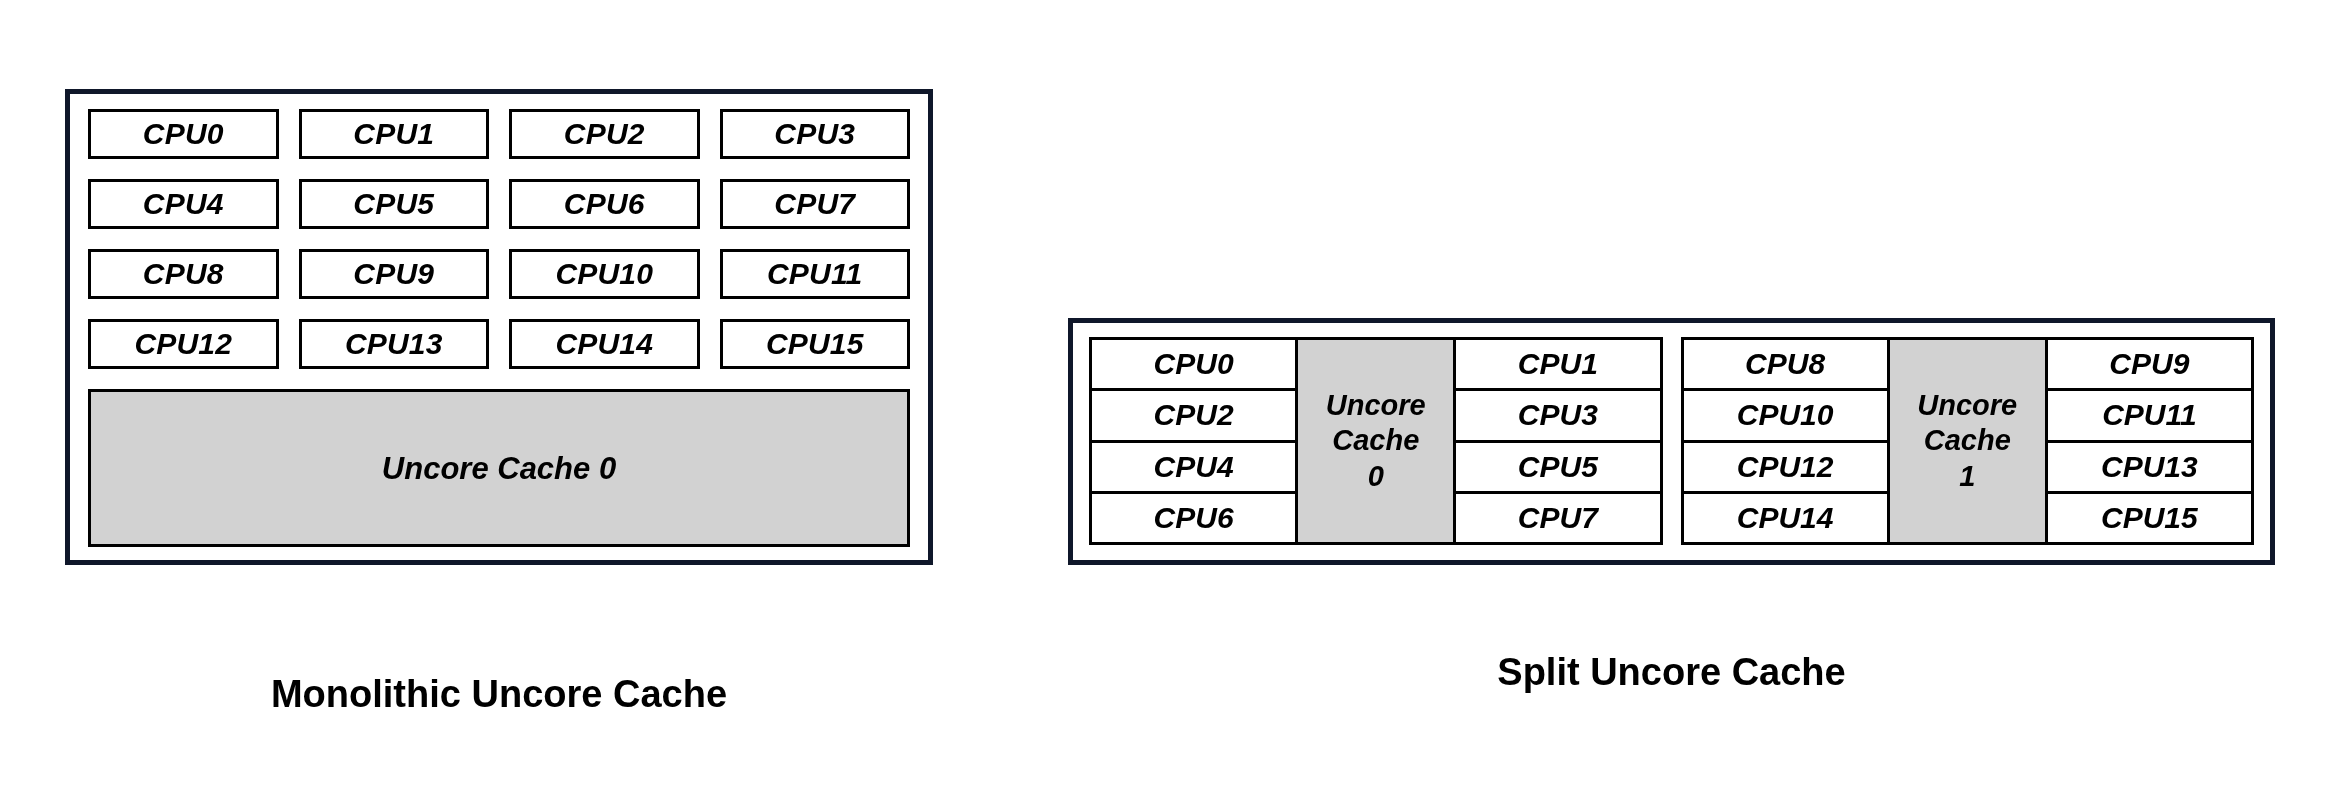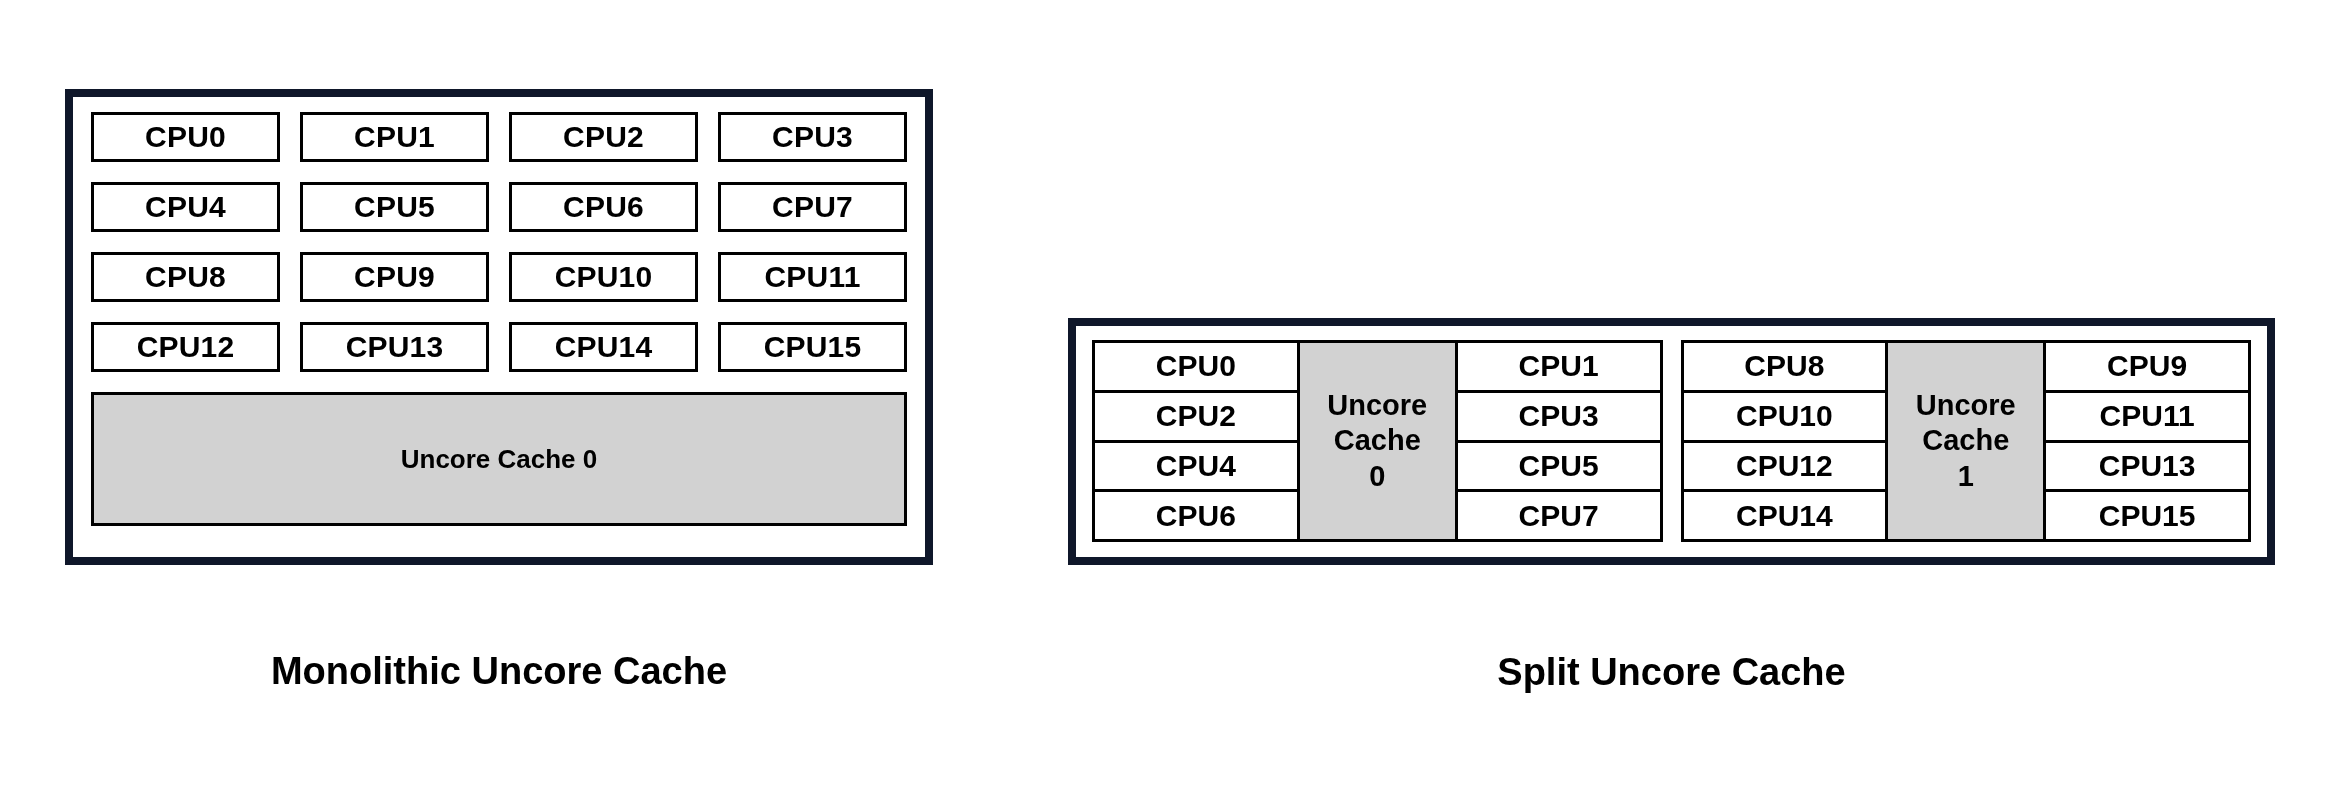--- a/index.html
+++ b/index.html
@@ -13,22 +13,23 @@
     position: relative;
     font-family: "Liberation Sans", sans-serif;
     color: #000000;
     overflow: hidden;
   }
 
   
   .panel {
     position: absolute;
     box-sizing: border-box;
-    border: 8px solid #0f172a;
-    background: #ffffff;
+    border: 5px solid #0f172a;
+    background: #ffffff;
+    font-style: italic;
   }
 
   
   #monolithic-panel {
     left: 65px;
     top: 89px;
     width: 868px;
     height: 476px;
     padding: 15px 18px 16px 18px;
   }
@@ -47,27 +48,27 @@
     align-items: center;
     justify-content: center;
     font-size: 30px;
     font-weight: bold;
     letter-spacing: 0.2px;
     line-height: 1;
   }
   #uncore-cache-0-box {
     box-sizing: border-box;
     margin-top: 20px;
-    height: 134px;
+    height: 158px;
     border: 3px solid #000000;
     background: #d2d2d2;
     display: flex;
     align-items: center;
     justify-content: center;
-    font-size: 26px;
+    font-size: 31px;
     font-weight: bold;
     line-height: 1;
   }
 
   
   #split-panel {
     left: 1068px;
     top: 318px;
     width: 1207px;
     height: 247px;
@@ -126,21 +127,21 @@
   .caption {
     position: absolute;
     font-size: 38px;
     font-weight: bold;
     white-space: nowrap;
     line-height: 1;
     text-align: center;
   }
   #caption-monolithic {
     left: 65px;
-    top: 652px;
+    top: 675px;
     width: 868px;
   }
   #caption-split {
     left: 1068px;
     top: 645px;
     width: 1207px;
     margin-top: 8px;
   }
 </style>
 </head>

